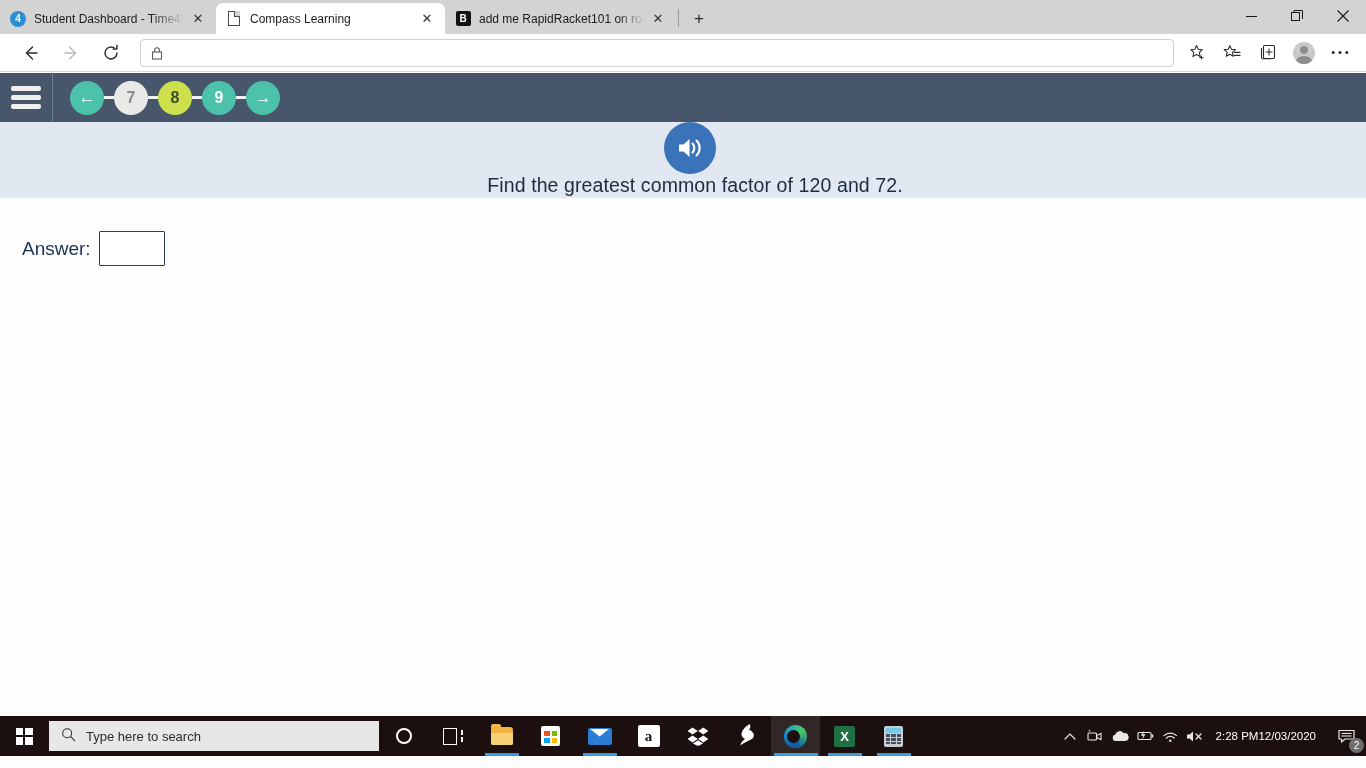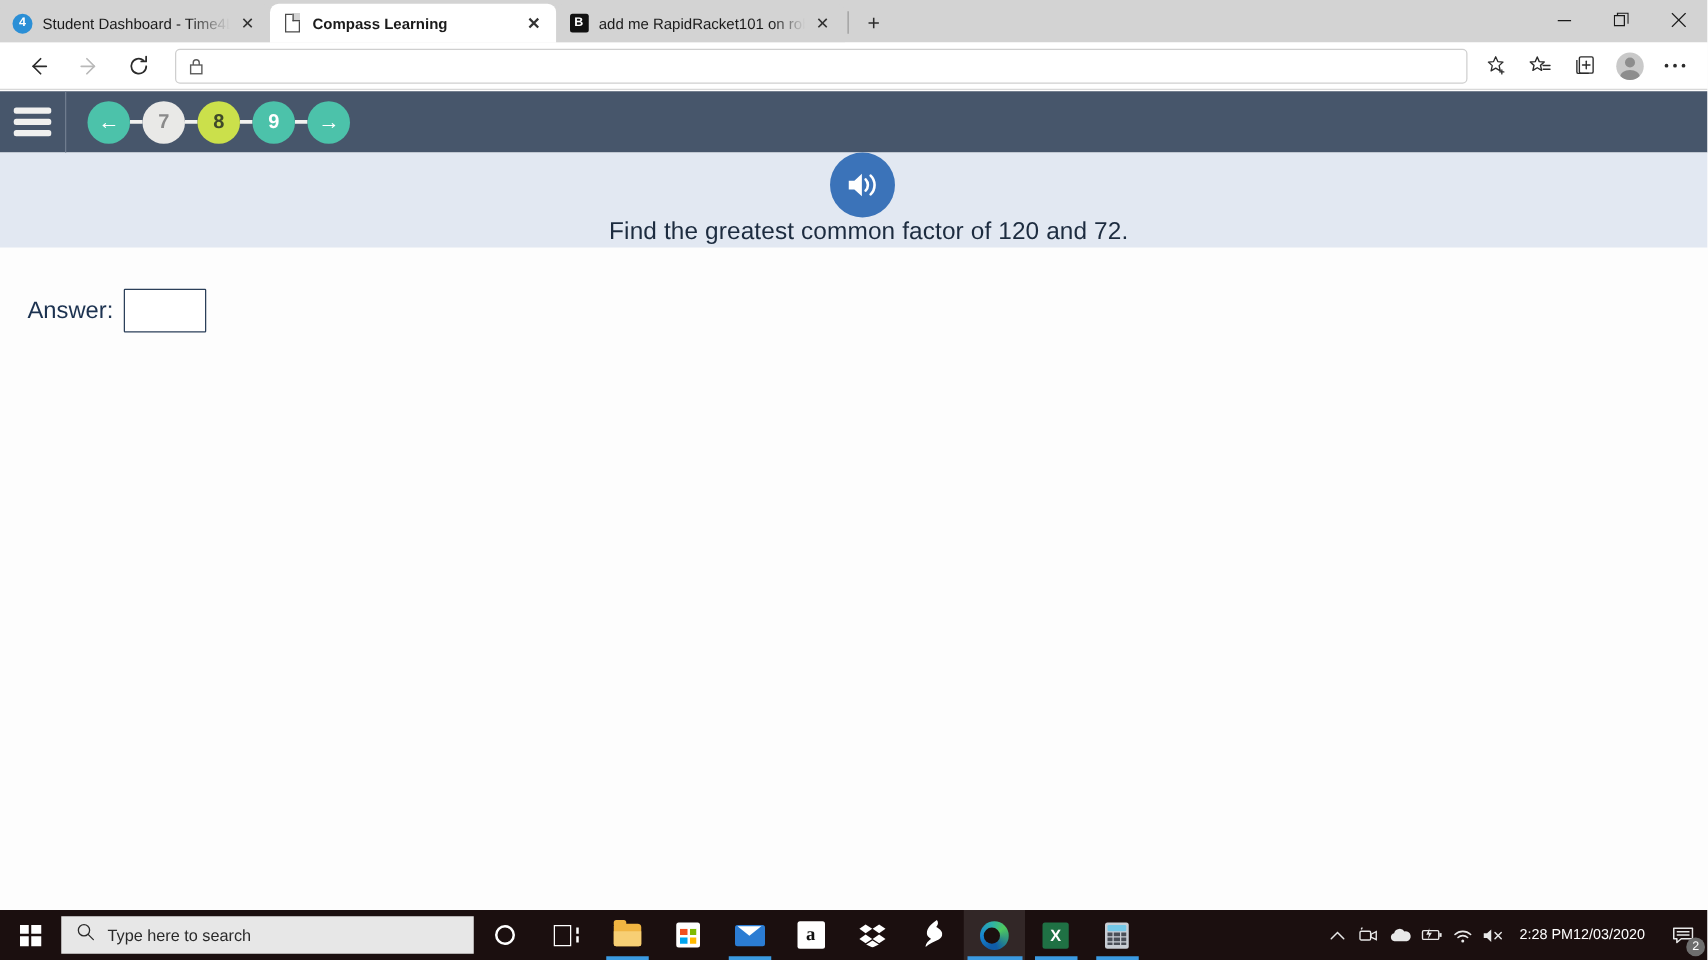--- a/index.html
+++ b/index.html
@@ -21,21 +21,21 @@
   .tab {
     height: 31px;
     display: flex; align-items: center;
     padding: 0 8px 0 10px;
     border-top-left-radius: 7px; border-top-right-radius: 7px;
     font-size: 12px; color: #1b1b1b;
     position: relative;
     flex: 0 0 auto;
   }
   .tab.inactive { background: #d3d3d3; }
-  .tab.active { background: #ffffff; font-weight: bold; }
+  .tab.active { background: #ffffff; }
   .tab-favicon {
     width: 16px; height: 16px;
     flex: 0 0 16px;
     margin-right: 8px;
     display: flex; align-items: center; justify-content: center;
   }
   .fav-t4l {
     width: 16px; height: 16px; border-radius: 50%;
     background: #2b8fd6;
     color: #fff; font-size: 10px; font-weight: bold;
@@ -221,21 +221,21 @@
     background: #ffffff;
     font-family: "Liberation Sans", sans-serif;
     font-size: 15px;
     padding: 0 4px;
     outline: none;
     border-radius: 1px;
   }
 
   
   .taskbar {
-    position: absolute; bottom: 0; left: 0;
+    position: absolute; bottom: 12px; left: 0;
     width: 1366px; height: 40px;
     background: #1b0f0f;
     display: flex; align-items: center;
   }
   .start-btn {
     width: 48px; height: 40px;
     display: flex; align-items: center; justify-content: center;
   }
   .win-logo {
     width: 17px; height: 17px;

